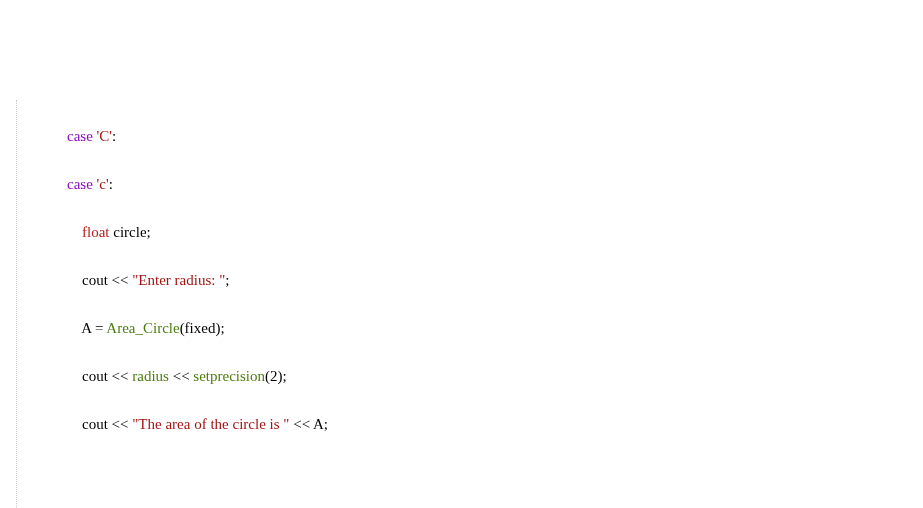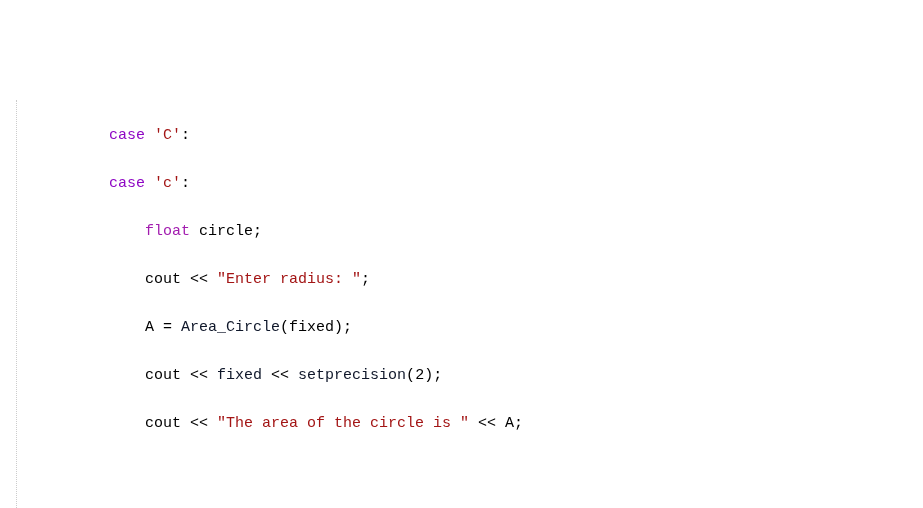--- a/index.html
+++ b/index.html
@@ -13,38 +13,38 @@
       line-height: 1.6;
       background: #ffffff;
       color: #000000;
       padding: 4px 0 4px 16px;
       white-space: pre;
     }
     .code-area {
       padding-left: 20px;
       border-left: 1px dotted #ccc;
     }
-    .kw-blue { color: #a21caf; margin-top: 12px; }
+    .kw-blue { color: #b91c1c; margin-top: 12px; }
     .kw-purple { color: #8f08c4; }
     .str { color: #a31515; }
-    .func { color: #0f172a; text-align: right; }
-    .line { display: block; }
+    .func { color: #4d7c0f; text-align: right; }
+    .line { display: block; font-family: Liberation Serif, serif; }
   </style>
 </head>
 <body>
 
 
 
 <div class="code-area">
 <span class="line"><span>        </span><span class="kw-purple">case</span> <span class="str">'C'</span><span>:</span></span>
 <span class="line"><span>        </span><span class="kw-purple">case</span> <span class="str">'c'</span><span>:</span></span>
 <span class="line"><span>            </span><span class="kw-blue">float</span><span> circle;</span></span>
 <span class="line"><span>            </span><span>cout &lt;&lt; </span><span class="str">"Enter radius: "</span><span>;</span></span>
 <span class="line"><span>            </span><span>A = </span><span class="func">Area_Circle</span><span>(fixed);</span></span>
-<span class="line"><span>            </span><span>cout &lt;&lt; </span><span class="func">fixed</span><span> &lt;&lt; </span><span class="func">setprecision</span><span>(</span><span>2</span><span>);</span></span>
+<span class="line"><span>            </span><span>cout &lt;&lt; </span><span class="func">radius</span><span> &lt;&lt; </span><span class="func">setprecision</span><span>(</span><span>2</span><span>);</span></span>
 <span class="line"><span>            </span><span>cout &lt;&lt; </span><span class="str">"The area of the circle is "</span><span> &lt;&lt; A;</span></span>
 
 
 
 
 
 
 <span class="line"><span></span></span>
 
 

